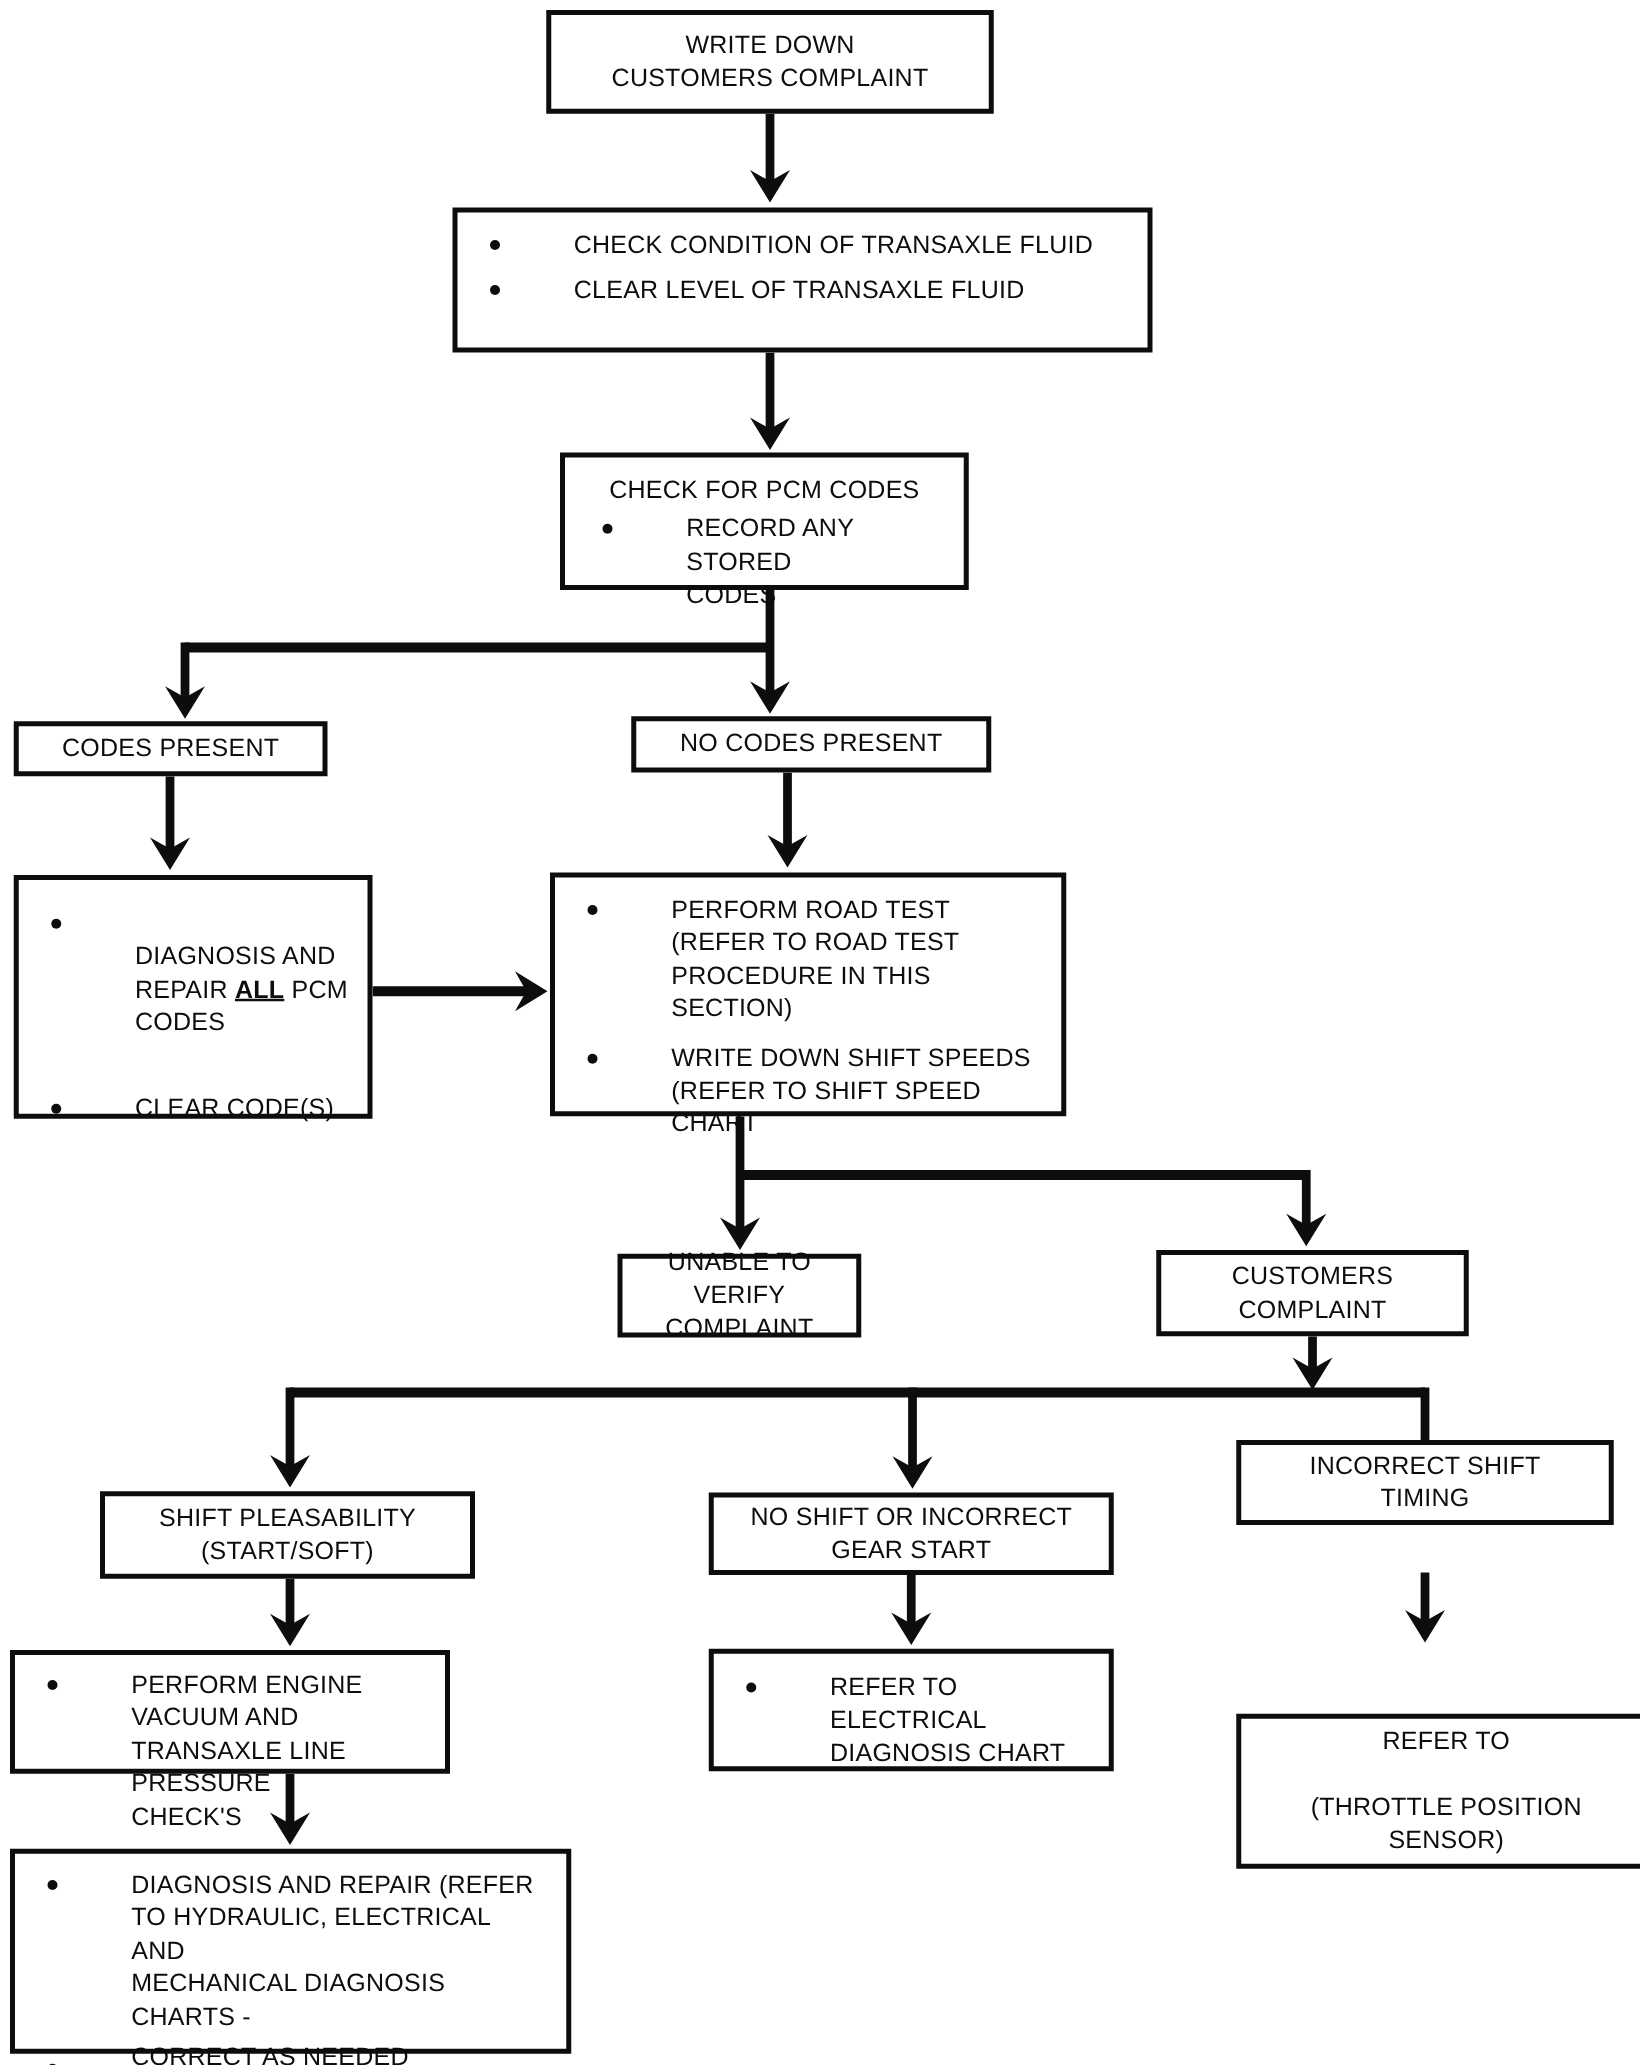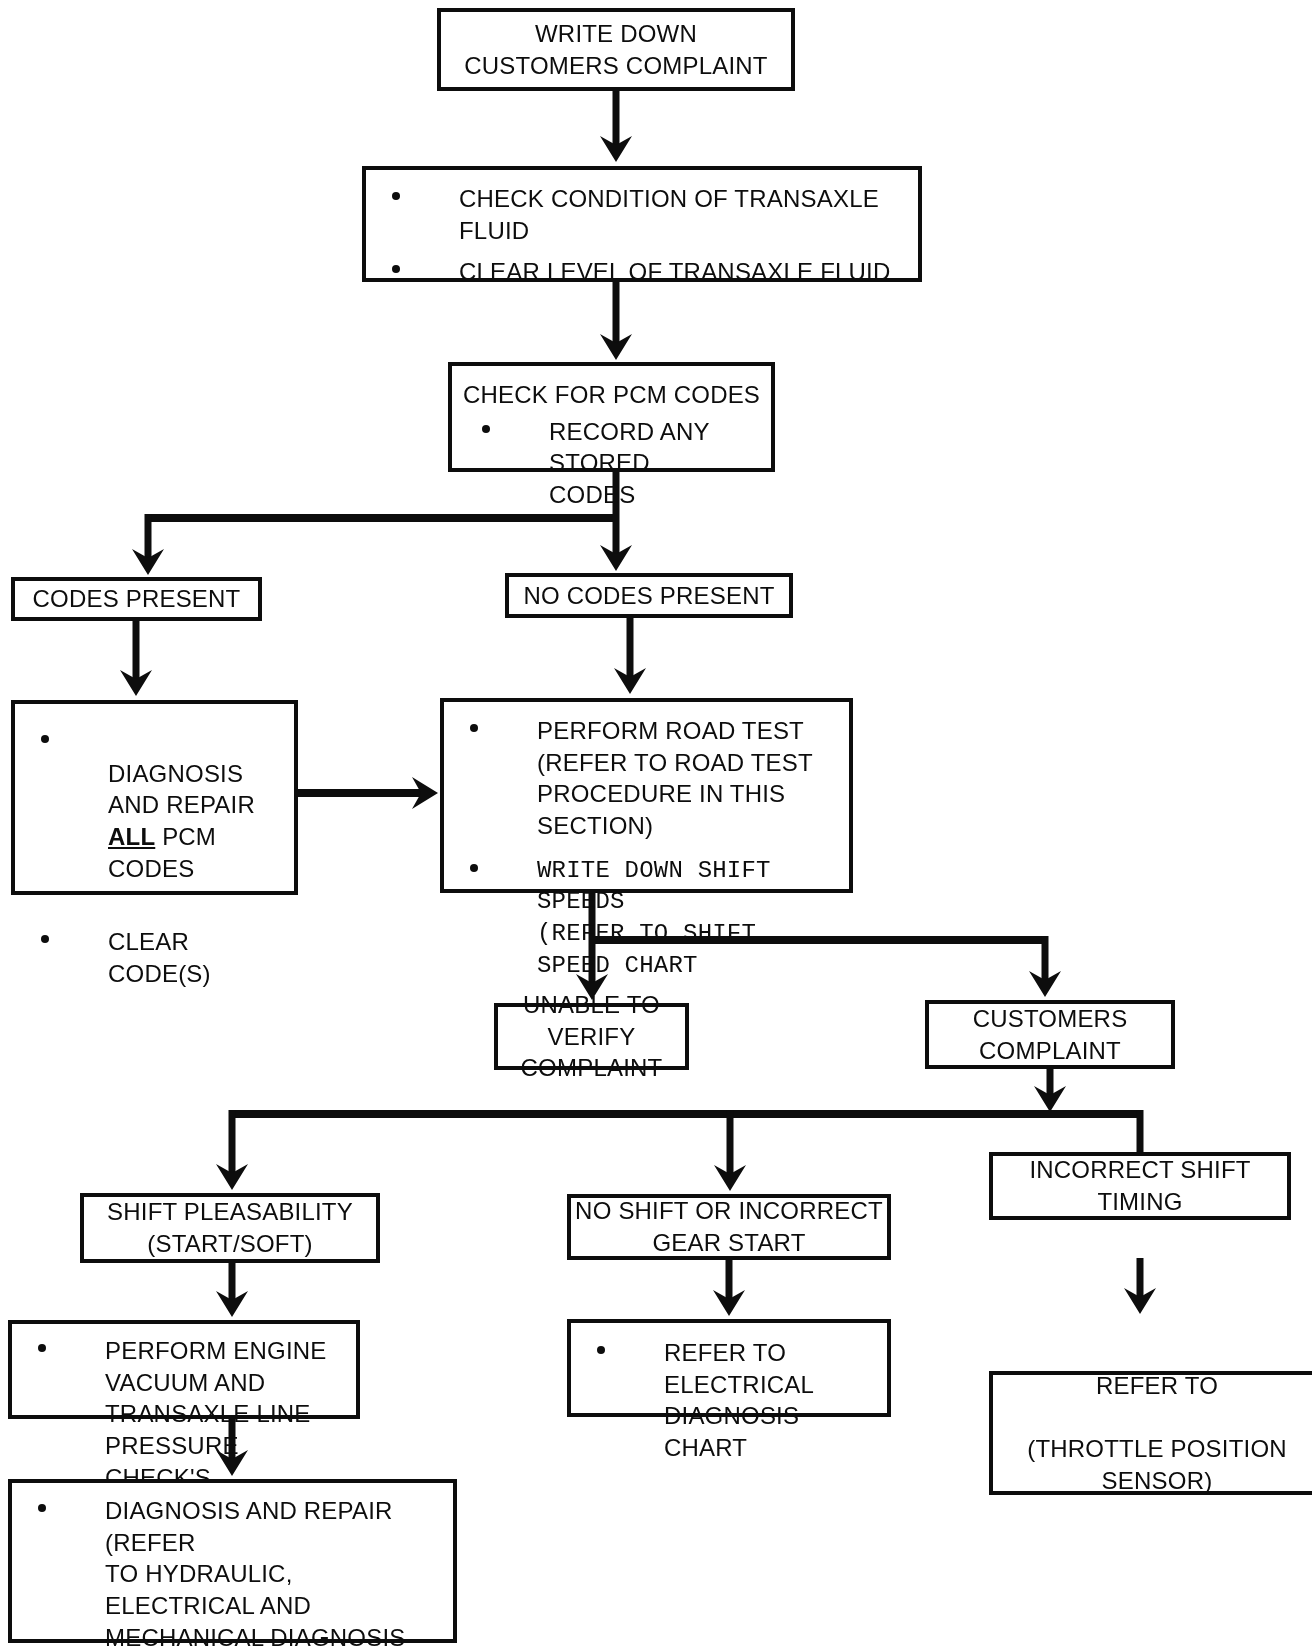--- a/index.html
+++ b/index.html
@@ -1,19 +1,19 @@
 <!DOCTYPE html>
 <html><head>
 <meta charset="utf-8">
 <style>
   html,body{margin:0;padding:0;background:#ffffff;}
   #canvas{
     position:relative;width:1312px;height:1652px;background:#ffffff;
     font-family:"Liberation Sans","DejaVu Sans",sans-serif;
-    color:#0d0d0d;font-size:24px;font-weight:500;line-height:1.32;letter-spacing:.2px;
+    color:#0d0d0d;font-size:20px;font-weight:500;line-height:1.32;letter-spacing:.2px;
   }
   #connectors{position:absolute;left:0;top:0;z-index:0;}
   .node{
     position:absolute;z-index:1;box-sizing:border-box;
     border:4px solid #0d0d0d;background:#ffffff;
   }
   .center{
     display:flex;align-items:center;justify-content:center;
     text-align:center;white-space:pre-line;
   }
@@ -135,21 +135,21 @@
     </div>
   </div>
 
   <div class="node bullets" style="left:440px;top:698px;width:413px;height:195px;padding-top:13px;">
     <div class="row">
       <span class="dot"></span>
       <span class="btext">PERFORM ROAD TEST
 (REFER TO ROAD TEST
 PROCEDURE IN THIS SECTION)</span>
     </div>
-    <div class="row" style="margin-top:13px;font-family:Liberation Mono, monospace;">
+    <div class="row" style="margin-top:13px;">
       <span class="dot"></span>
       <span class="btext">WRITE DOWN SHIFT SPEEDS
 (REFER TO SHIFT SPEED CHART</span>
     </div>
   </div>
 
   <div class="node center" style="left:494px;top:1003px;width:195px;height:67px;">UNABLE TO VERIFY
 COMPLAINT</div>
 
   <div class="node center" style="left:925px;top:1000px;width:250px;height:69px;">CUSTOMERS

